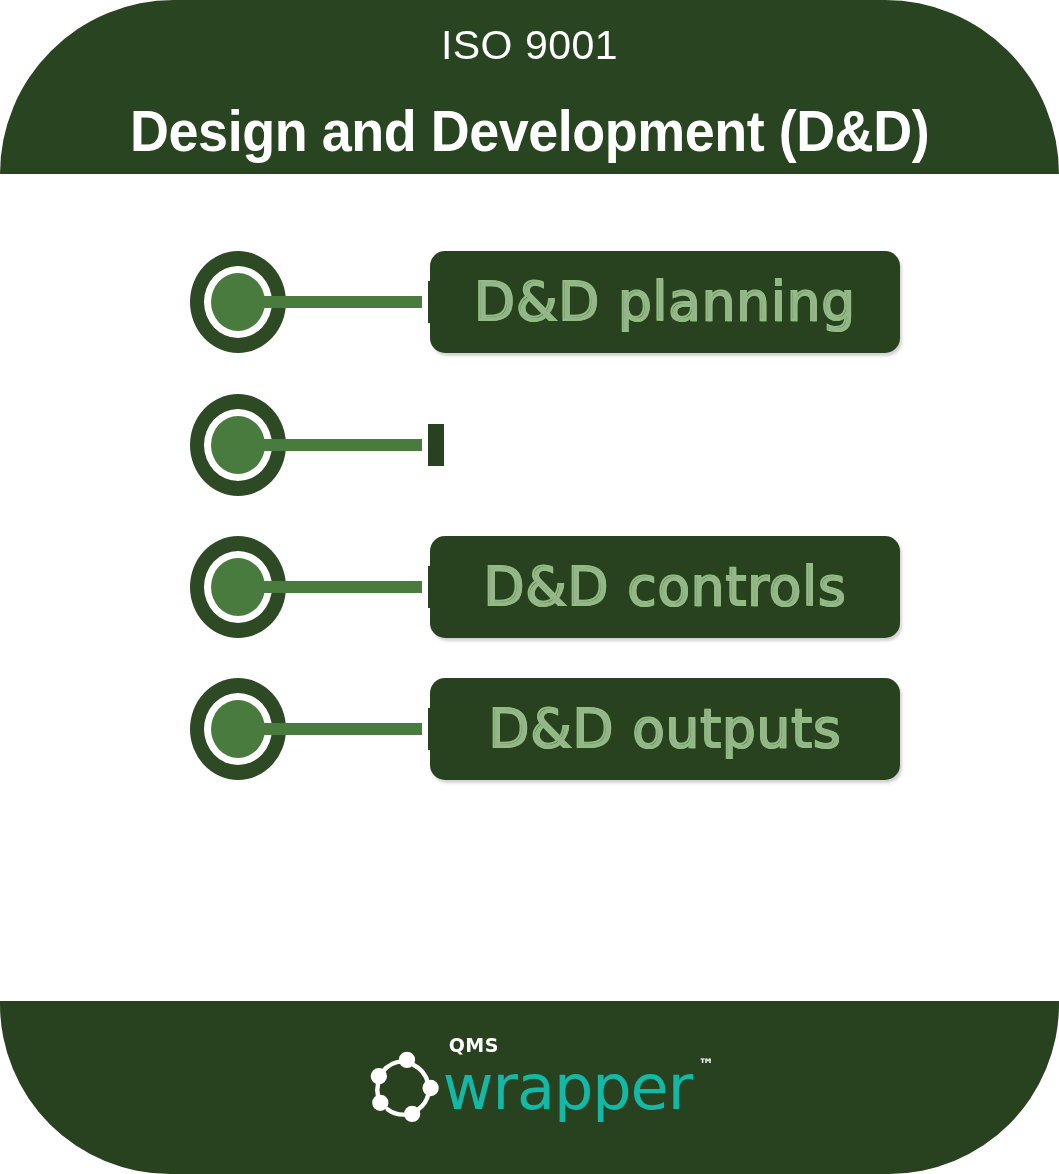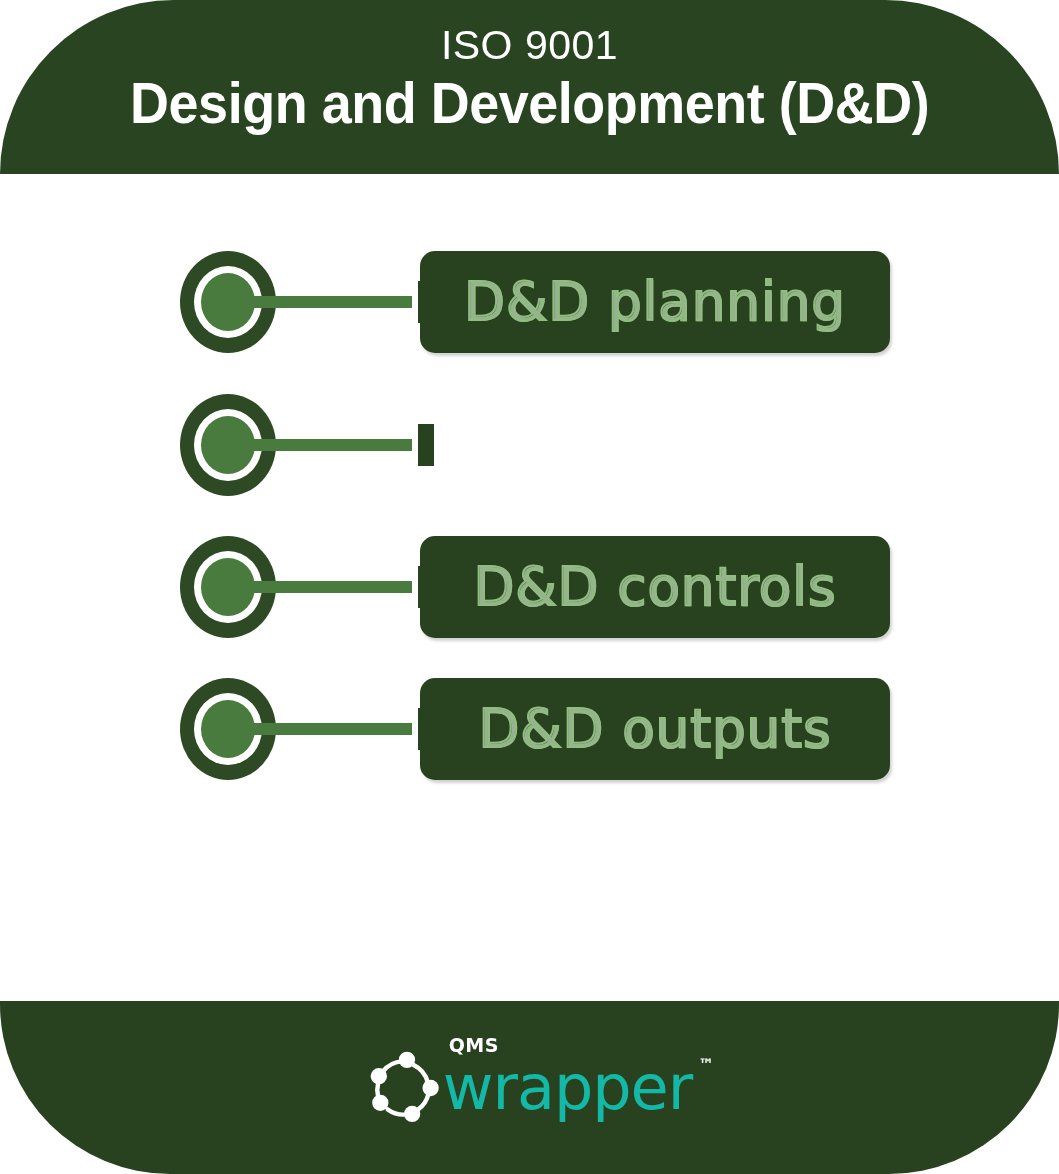--- a/index.html
+++ b/index.html
@@ -31,20 +31,21 @@
     height: 174px;
     background: #284420;
     border-top-left-radius: 175px 175px;
     border-top-right-radius: 175px 175px;
     box-sizing: border-box;
     display: flex;
     flex-direction: column;
     align-items: center;
     justify-content: flex-start;
     padding-top: 22px;
+    gap: 28px;
   }
   .header-eyebrow {
     color: #ffffff;
     font-family: "Liberation Sans", sans-serif;
     font-size: 41px;
     font-weight: 400;
     line-height: 46px;
     letter-spacing: 0.5px;
   }
   .header-title {
@@ -63,21 +64,21 @@
     position: absolute;
     left: 0;
     top: 174px;
     width: 1059px;
     height: 827px;
     background: #ffffff;
   }
 
   .row {
     position: absolute;
-    left: 180px;
+    left: 190px;
     width: 710px;
     height: 102px;
   }
   .row-1 { top: 77px; }
   .row-2 { top: 220px; }
   .row-3 { top: 362px; }
   .row-4 { top: 504px; }
   .row-5 { top: 646px; }
 
   

